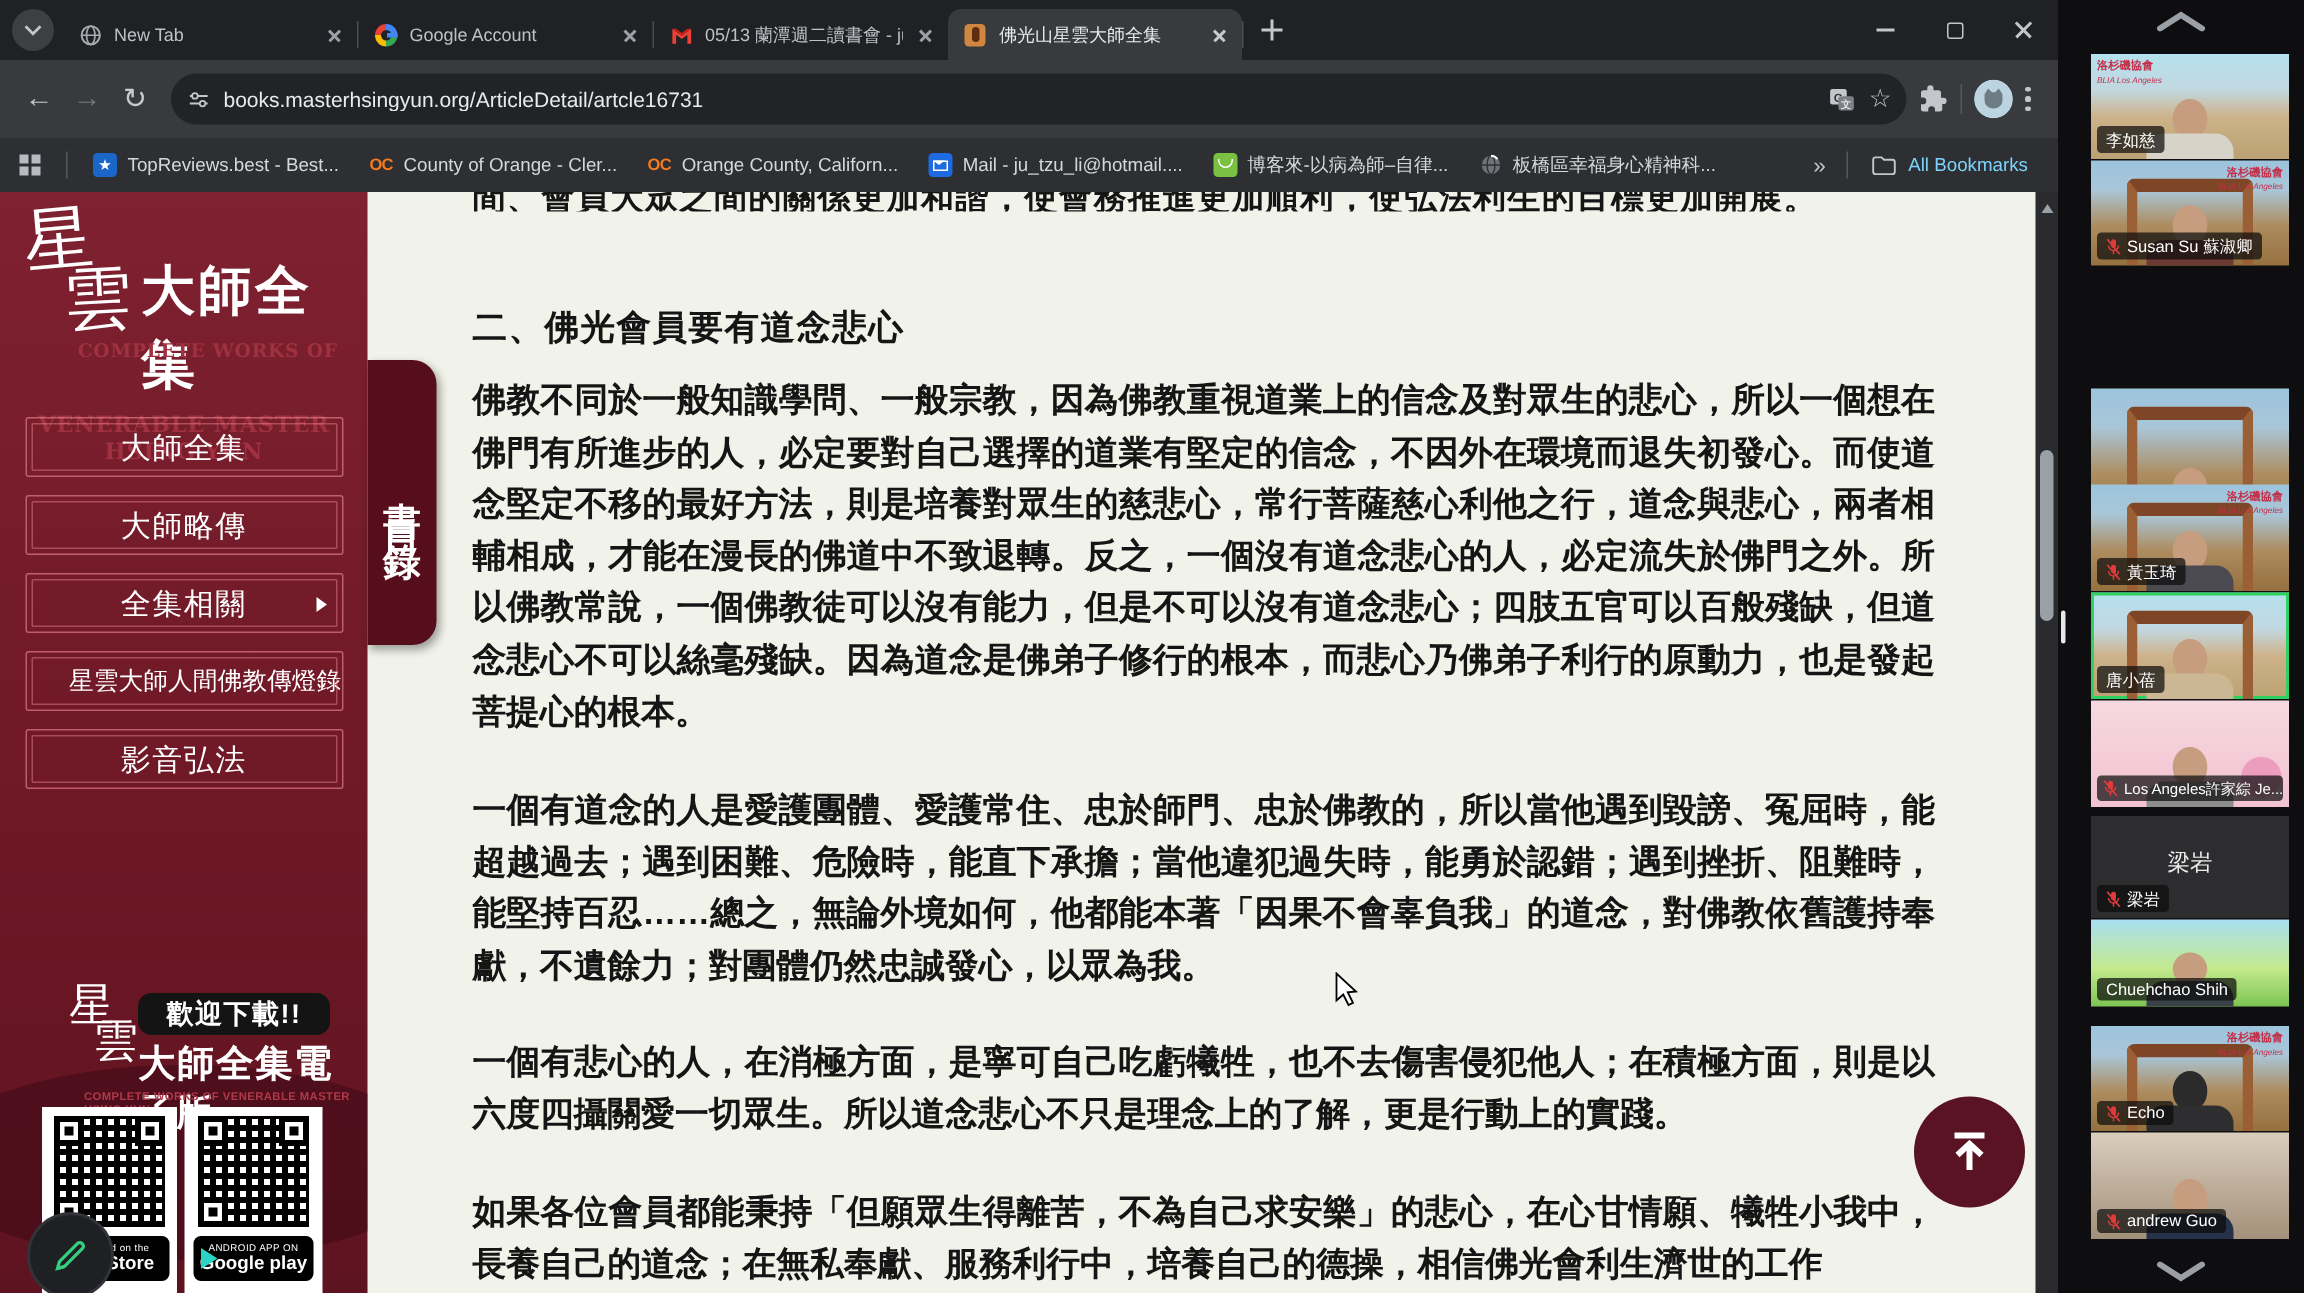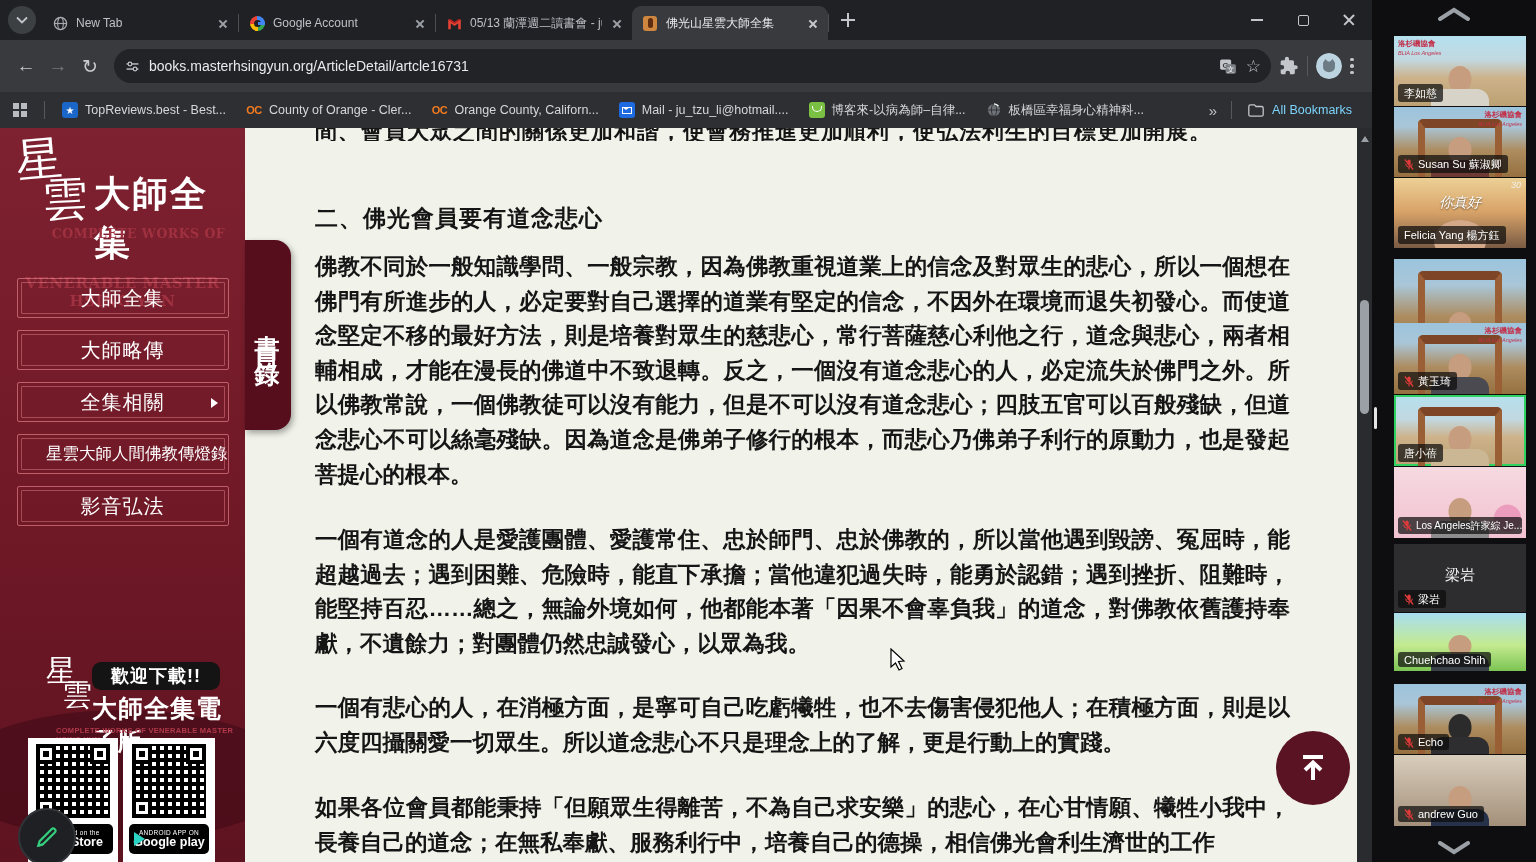--- a/index.html
+++ b/index.html
@@ -464,30 +464,20 @@
         <svg class="micoff" width="10" height="13" viewBox="0 0 12 14">
             <rect x="4" y="1" width="4" height="7" rx="2" fill="#e03a3a"></rect>
             <path d="M2 6a4 4 0 0 0 8 0" stroke="#e03a3a" fill="none" stroke-width="1.2"></path>
             <line x1="6" y1="10" x2="6" y2="13" stroke="#e03a3a" stroke-width="1.2"></line>
             <line x1="1" y1="1" x2="11" y2="13" stroke="#e03a3a" stroke-width="1.5"></line>
           </svg>
         <span>Susan Su 蘇淑卿</span>
       </div>
     </div>
 
-    <div class="tile bg-sunset" style="top:178px;height:70px;">
-      <span class="cornerbadge">30</span>
-      <span class="overlaytxt">你真好</span>
-      <div class="fig big">
-          <span class="head"></span>
-        </div>
-      <div class="plate">
-          <span>Felicia Yang 楊方鈺</span>
-        </div>
-    </div>
 
     <div class="tile bg-temple" style="top:259px;height:93px;">
       <div class="gate"></div>
       <div class="fig">
           <span class="head"></span>
           <span class="shoulders" style="background:#7c2e2e;"></span>
         </div>
       <div class="plate">
         <svg class="micoff" width="10" height="13" viewBox="0 0 12 14">
             <rect x="4" y="1" width="4" height="7" rx="2" fill="#e03a3a"></rect>

